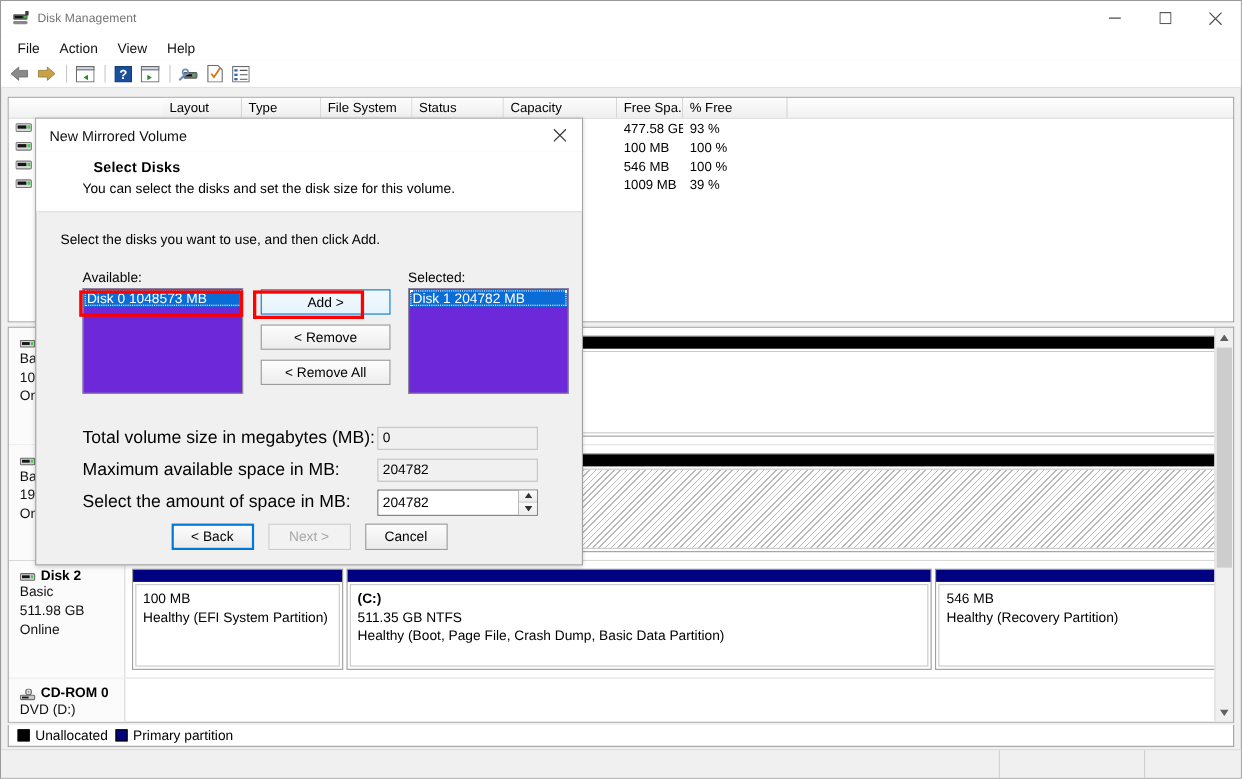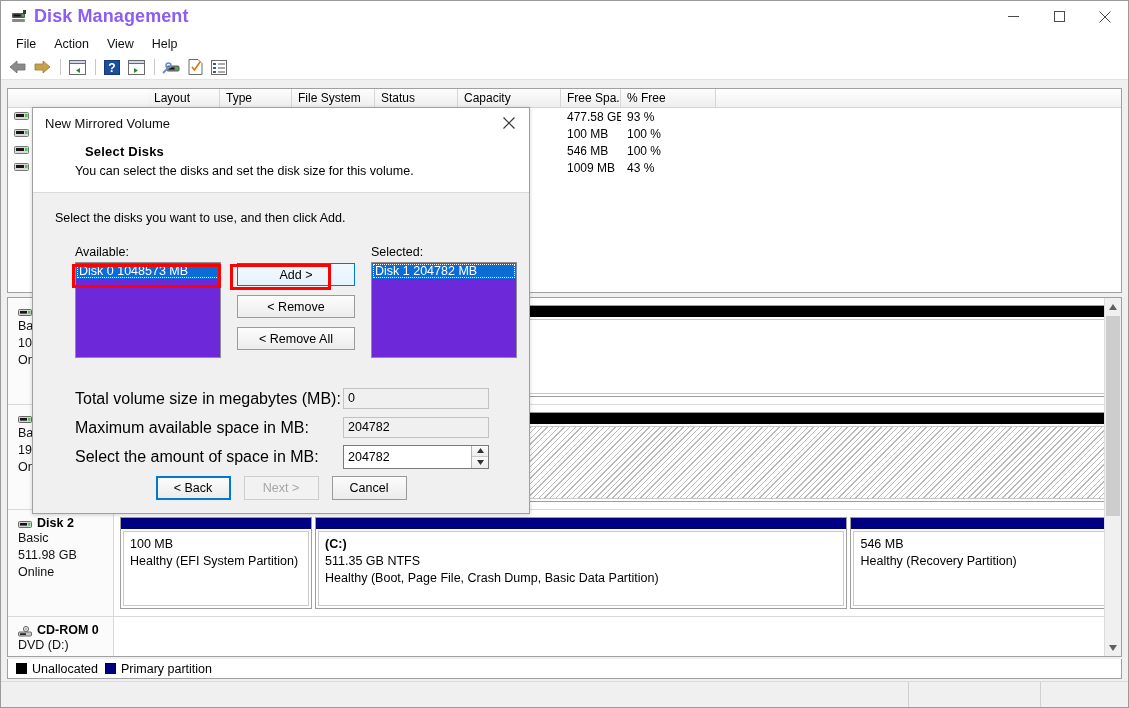--- a/index.html
+++ b/index.html
@@ -24,21 +24,21 @@
   .titlebar {
     position: absolute; left: 0; top: 0; width: 1127px; height: 31px;
     background: #ffffff;
     display: flex; align-items: center;
   }
   .title-icon {
     width: 16px; height: 16px; margin-left: 10px; margin-right: 7px;
     position: relative; flex: none;
   }
   .title-text {
-    font-size: 18px; color: #8b5cf6; letter-spacing: 0.1px; font-weight: bold;
+    font-size: 11px; color: #737373; letter-spacing: 0.1px;
   }
   .winbtns { margin-left: auto; display: flex; height: 31px; }
   .winbtn {
     width: 46px; height: 31px; display: flex; align-items: center; justify-content: center;
     color: #4a4a4a; font-size: 11px;
   }
   .winbtn svg { display: block; }
 
   
   .menubar {
@@ -393,21 +393,21 @@
               <rect x="2" y="3" width="8" height="3" fill="#151515"></rect>
               <rect x="11" y="3" width="2.5" height="3" fill="#3fd23f"></rect>
             </svg></span>
           <div class="lcell" style="width: 114px;"></div>
           <div class="lcell" style="width: 72px;"></div>
           <div class="lcell" style="width: 72px;"></div>
           <div class="lcell" style="width: 83px;"></div>
           <div class="lcell" style="width: 83px;"></div>
           <div class="lcell" style="width: 103px;"></div>
           <div class="lcell" style="width: 60px;">1009 MB</div>
-          <div class="lcell" style="width: 95px;">43 %</div>
+          <div class="lcell" style="width: 95px;">39 %</div>
         </div>
       </div>
   </div>
 
   <div class="graphpane">
     <div id="disk-rows">
         <div class="diskrow" style="height: 107px;">
           <div class="diskinfo">
             <div class="diskname">
               <span class="diskicon"><svg width="15" height="9" viewBox="0 0 15 9">

